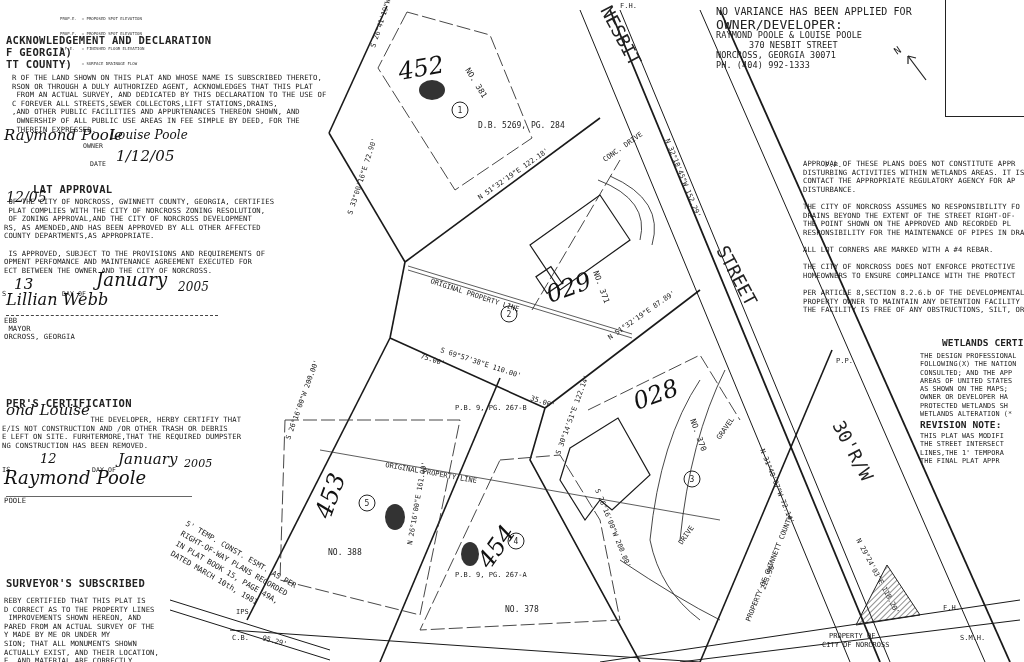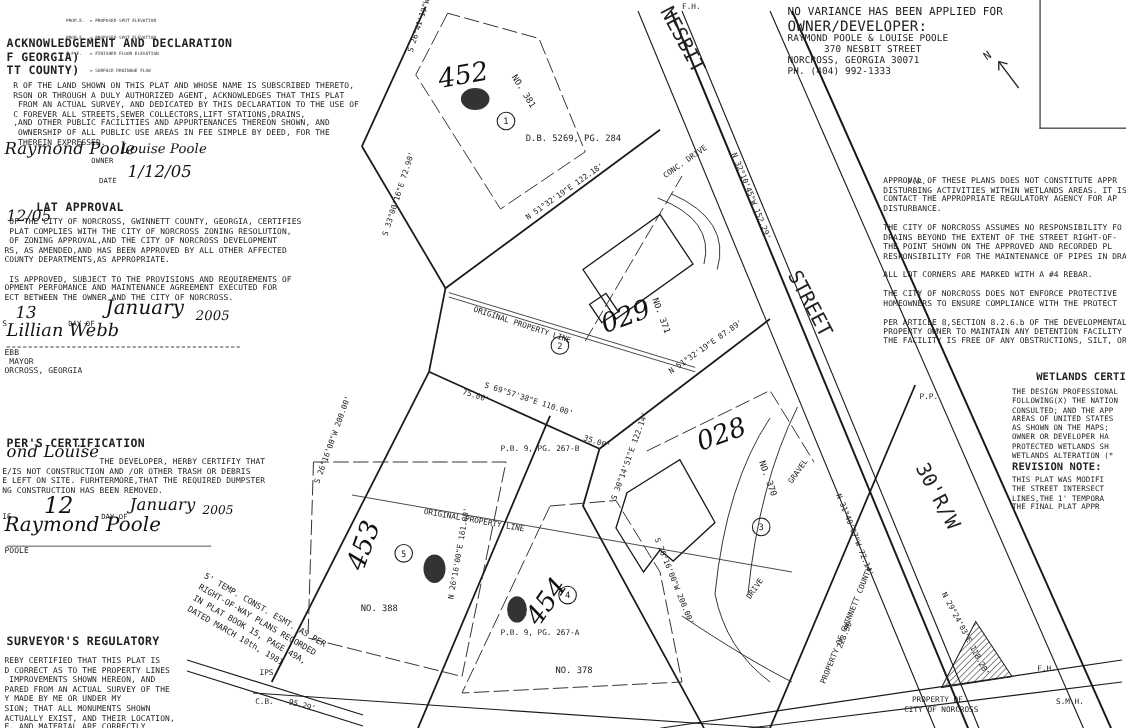--- a/index.html
+++ b/index.html
@@ -61,29 +61,29 @@
 <div class="blk" style="left:4px;top:325px;"> MAYOR</div>
 <div class="blk" style="left:4px;top:333px;">ORCROSS, GEORGIA</div>
 
 <div class="blk hd" style="left:6px;top:397px;">PER'S CERTIFICATION</div>
 <div class="blk sig" style="left:6px;top:406px;font-size:15px;">ond Louise</div>
 <div class="blk" style="left:2px;top:416px;">                    THE DEVELOPER, HERBY CERTIFIY THAT
 E/IS NOT CONSTRUCTION AND /OR OTHER TRASH OR DEBRIS
 E LEFT ON SITE. FURHTERMORE,THAT THE REQUIRED DUMPSTER
 NG CONSTRUCTION HAS BEEN REMOVED.</div>
 <div class="blk" style="left:2px;top:466px;font-size:7px;">IS</div>
-<div class="blk sig" style="left:40px;top:455px;font-size:21px;">12</div>
+<div class="blk sig" style="left:40px;top:455px;font-size:13px;">12</div>
 <div class="blk" style="left:92px;top:466px;font-size:6.5px;">DAY OF</div>
 <div class="blk sig" style="left:118px;top:455px;font-size:15px;">January</div>
 <div class="blk sig" style="left:184px;top:460px;font-size:11px;">2005</div>
 <div class="blk sig" style="left:4px;top:474px;font-size:18px;">Raymond Poole</div>
 <div style="position:absolute;left:6px;top:496px;width:186px;border-top:1px solid #666;"></div>
 <div class="blk" style="left:4px;top:497px;">POOLE</div>
 
-<div class="blk hd" style="left:6px;top:577px;">SURVEYOR'S REGULATORY</div>
+<div class="blk hd" style="left:6px;top:577px;">SURVEYOR'S SUBSCRIBED</div>
 <div class="blk" style="left:4px;top:597px;">REBY CERTIFIED THAT THIS PLAT IS
 D CORRECT AS TO THE PROPERTY LINES
  IMPROVEMENTS SHOWN HEREON, AND
 PARED FROM AN ACTUAL SURVEY OF THE
 Y MADE BY ME OR UNDER MY
 SION; THAT ALL MONUMENTS SHOWN
 ACTUALLY EXIST, AND THEIR LOCATION,
 E, AND MATERIAL ARE CORRECTLY</div>
 
 <div class="blk" style="left:716px;top:7px;font-size:10px;line-height:10px;">NO VARIANCE HAS BEEN APPLIED FOR</div>

